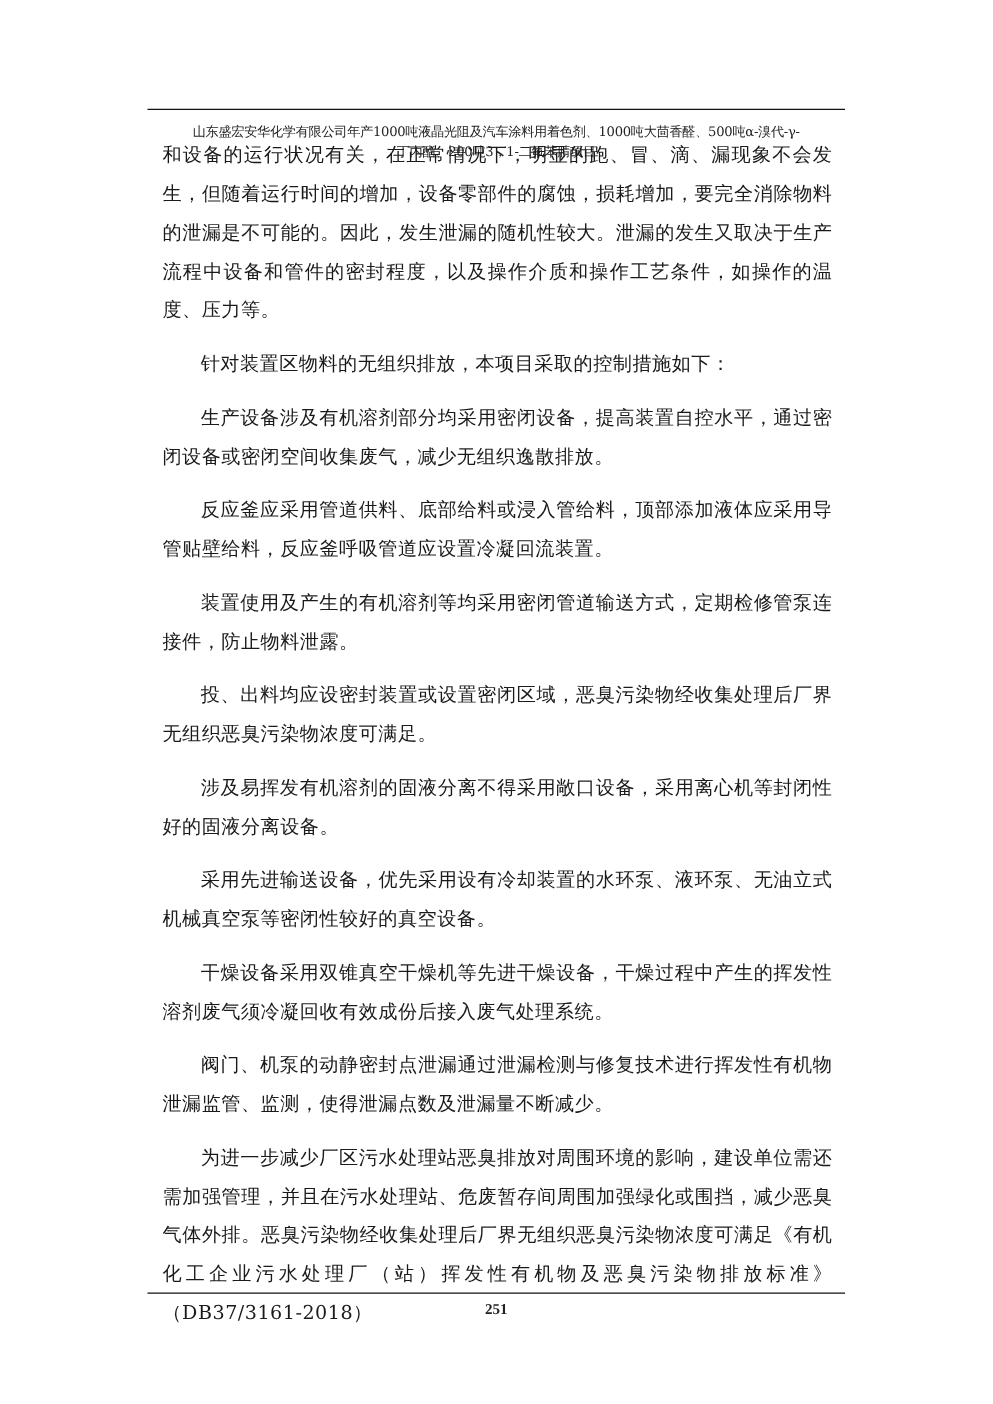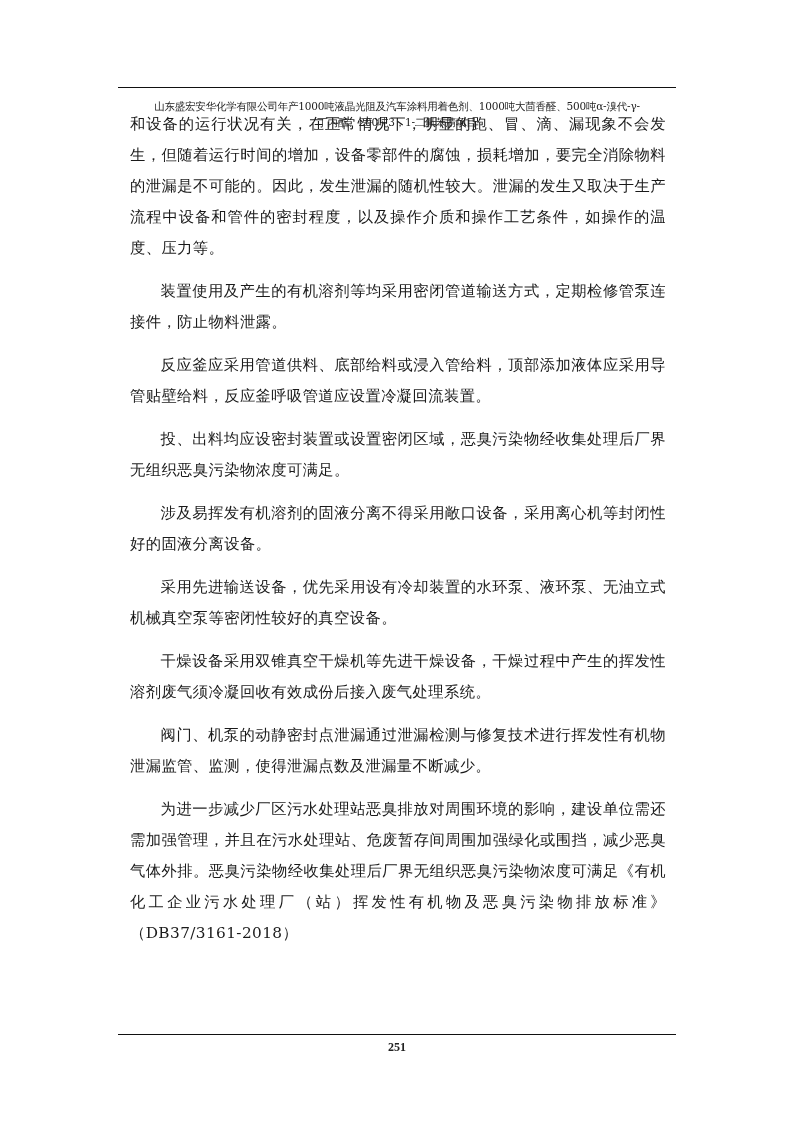--- a/index.html
+++ b/index.html
@@ -84,22 +84,24 @@
 <body>
 
 <div class="header">
   <div>山东盛宏安华化学有限公司年产1000吨液晶光阻及汽车涂料用着色剂、1000吨大茴香醛、500吨α-溴代-γ-</div>
   <div>丁内酯、200吨3，1-二氟苯腈项目</div>
 </div>
 <div class="header-rule"></div>
 
 <div class="body-text">
   <p>和设备的运行状况有关，在正常情况下，明显的跑、冒、滴、漏现象不会发生，但随着运行时间的增加，设备零部件的腐蚀，损耗增加，要完全消除物料的泄漏是不可能的。因此，发生泄漏的随机性较大。泄漏的发生又取决于生产流程中设备和管件的密封程度，以及操作介质和操作工艺条件，如操作的温度、压力等。</p>
+  <p class="indent">针对装置区物料的无组织排放，本项目采取的控制措施如下：</p>
+  <p class="indent">生产设备涉及有机溶剂部分均采用密闭设备，提高装置自控水平，通过密闭设备或密闭空间收集废气，减少无组织逸散排放。</p>
+  <p class="indent">反应釜应采用管道供料、底部给料或浸入管给料，顶部添加液体应采用导管贴壁给料，反应釜呼吸管道应设置冷凝回流装置。</p>
   <p class="indent">装置使用及产生的有机溶剂等均采用密闭管道输送方式，定期检修管泵连接件，防止物料泄露。</p>
-  <p class="indent">反应釜应采用管道供料、底部给料或浸入管给料，顶部添加液体应采用导管贴壁给料，反应釜呼吸管道应设置冷凝回流装置。</p>
   <p class="indent">投、出料均应设密封装置或设置密闭区域，恶臭污染物经收集处理后厂界无组织恶臭污染物浓度可满足。</p>
   <p class="indent">涉及易挥发有机溶剂的固液分离不得采用敞口设备，采用离心机等封闭性好的固液分离设备。</p>
   <p class="indent">采用先进输送设备，优先采用设有冷却装置的水环泵、液环泵、无油立式机械真空泵等密闭性较好的真空设备。</p>
   <p class="indent">干燥设备采用双锥真空干燥机等先进干燥设备，干燥过程中产生的挥发性溶剂废气须冷凝回收有效成份后接入废气处理系统。</p>
   <p class="indent">阀门、机泵的动静密封点泄漏通过泄漏检测与修复技术进行挥发性有机物泄漏监管、监测，使得泄漏点数及泄漏量不断减少。</p>
   <p class="indent">为进一步减少厂区污水处理站恶臭排放对周围环境的影响，建设单位需还需加强管理，并且在污水处理站、危废暂存间周围加强绿化或围挡，减少恶臭气体外排。恶臭污染物经收集处理后厂界无组织恶臭污染物浓度可满足《有机化工企业污水处理厂（站）挥发性有机物及恶臭污染物排放标准》（DB37/3161-2018）</p>
 </div>
 
 <div class="footer-rule"></div>
 <div class="page-number">251</div>

